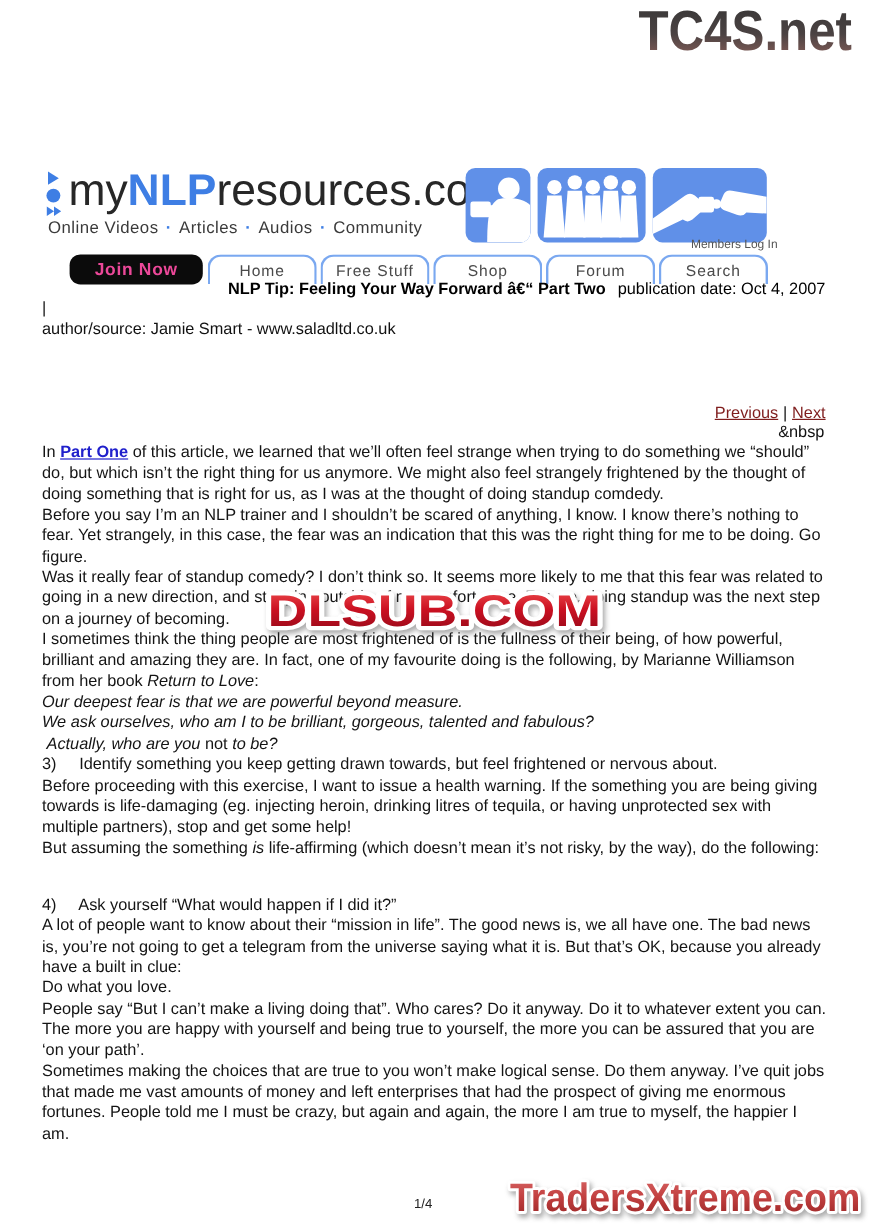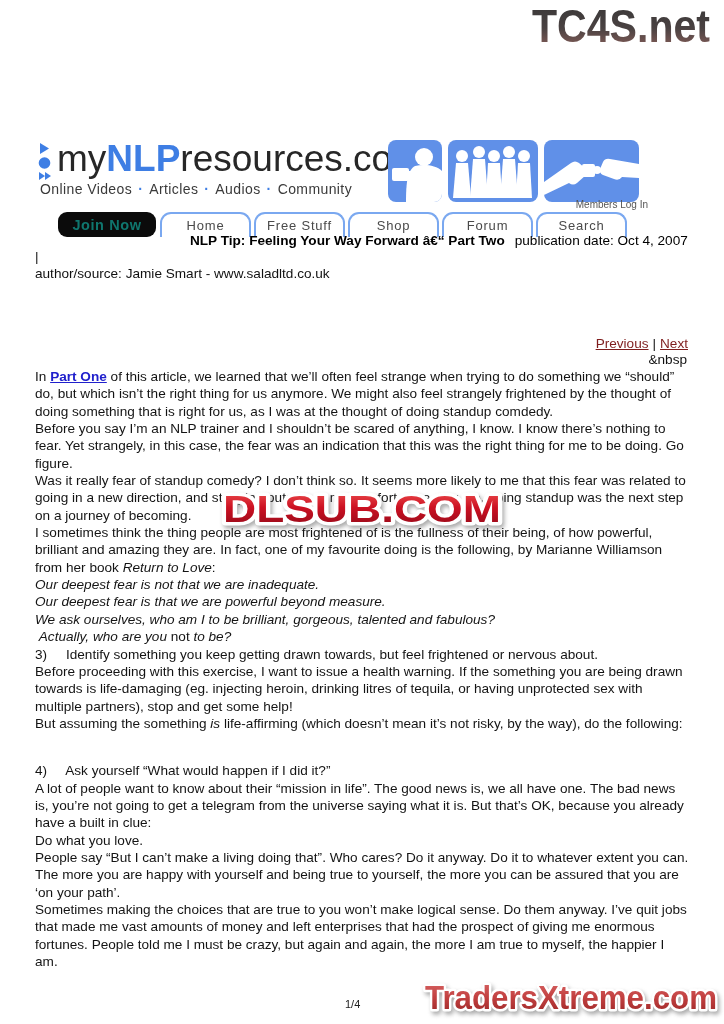--- a/index.html
+++ b/index.html
@@ -21,22 +21,22 @@
   .tagline { position:absolute; left:40px; top:181px; font-size:14px; color:#3a3a3a; letter-spacing:.4px; white-space:nowrap; }
   .tagline .tdot { color:#3E7EE4; margin:0 6px; font-weight:bold; }
 
   .tiles { position:absolute; left:388px; top:140px; display:flex; gap:6px; }
   .tile { background:#6090E8; border-radius:8px; height:62px; overflow:hidden; cursor:pointer; }
   .tile svg { display:block; }
   .members { position:absolute; left:520px; top:199px; width:128px; text-align:right; font-size:10px; color:#555; cursor:pointer; }
 
   
   .navbar { position:absolute; left:58px; top:212px; display:flex; align-items:stretch; height:25px; }
-  .join-btn { background:#0b0b0b; color:#0f766e; font-weight:bold; font-size:14.5px; letter-spacing:.6px;
-              border-radius:9px; width:98px; display:flex; align-items:center; justify-content:center; cursor:pointer; }
+  .join-btn { background:#0b0b0b; color:#ec4899; font-weight:bold; font-size:14.5px; letter-spacing:.6px;
+              border-radius:9px; width:111px; display:flex; align-items:center; justify-content:center; cursor:pointer; }
   .tabs { display:flex; margin-left:4px; }
   .tab { width:91px; margin-right:3px; border:2px solid #7AA8F0; border-bottom:none; border-radius:11px 11px 0 0;
          background:#fff; color:#4a4a4a; font-size:13px; letter-spacing:.8px; display:flex; align-items:center;
          justify-content:center; cursor:pointer; }
 
   
   .title-row { position:absolute; left:190px; top:233px; font-size:13.6px; color:#000; white-space:nowrap; }
   .title-row .tb { font-weight:bold; }
   .title-row .pub { margin-left:10px; font-weight:normal; }
   .pipe-line { position:absolute; left:35px; top:249px; font-size:13.6px; color:#111; }
@@ -145,26 +145,25 @@
   <div class="prevnext">
     <a>Previous</a><span class="sep">|</span><a>Next</a>
   </div>
   <div class="nbsp-line">&amp;nbsp</div>
 
   <div class="article">
       <p><span>In </span><a class="lnk" href="#">Part One</a><span> of this article, we learned that we’ll often feel strange when trying to do something we “should” do, but which isn’t the right thing for us anymore. We might also feel strangely frightened by the thought of doing something that is right for us, as I was at the thought of doing standup comdedy.</span></p>
       <p><span>Before you say I’m an NLP trainer and I shouldn’t be scared of anything, I know. I know there’s nothing to fear. Yet strangely, in this case, the fear was an indication that this was the right thing for me to be doing. Go figure.</span></p>
       <p><span>Was it really fear of standup comedy? I don’t think so. It seems more likely to me that this fear was related to going in a new direction, and stepping outside of my comfort zone. For me, doing standup was the next step on a journey of becoming.</span></p>
       <p><span>I sometimes think the thing people are most frightened of is the fullness of their being, of how powerful, brilliant and amazing they are. In fact, one of my favourite doing is the following, by Marianne Williamson from her book </span><span class="it">Return to Love</span><span>:</span></p>
-      <p><span class="it">Our deepest fear is not that we are inadequate.</span></p>
       <p><span class="it">Our deepest fear is that we are powerful beyond measure.</span></p>
       <p><span class="it">We ask ourselves, who am I to be brilliant, gorgeous, talented and fabulous?</span></p>
       <p><span class="it">&nbsp;Actually, who are you </span><span>not</span><span class="it"> to be?</span></p>
       <p><span>3)&nbsp;&nbsp;&nbsp;&nbsp; Identify something you keep getting drawn towards, but feel frightened or nervous about.</span></p>
-      <p><span>Before proceeding with this exercise, I want to issue a health warning. If the something you are being drawn towards is life-damaging (eg. injecting heroin, drinking litres of tequila, or having unprotected sex with multiple partners), stop and get some help!</span></p>
+      <p><span>Before proceeding with this exercise, I want to issue a health warning. If the something you are being giving towards is life-damaging (eg. injecting heroin, drinking litres of tequila, or having unprotected sex with multiple partners), stop and get some help!</span></p>
       <p><span>But assuming the something </span><span class="it">is</span><span> life-affirming (which doesn’t mean it’s not risky, by the way), do the following:</span></p>
       <div class="p-spacer"></div>
       <p><span>4)&nbsp;&nbsp;&nbsp;&nbsp; Ask yourself “What would happen if I did it?”</span></p>
       <p><span>A lot of people want to know about their “mission in life”. The good news is, we all have one. The bad news is, you’re not going to get a telegram from the universe saying what it is. But that’s OK, because you already have a built in clue:</span></p>
       <p><span>Do what you love.</span></p>
       <p><span>People say “But I can’t make a living doing that”. Who cares? Do it anyway. Do it to whatever extent you can. The more you are happy with yourself and being true to yourself, the more you can be assured that you are ‘on your path’.</span></p>
       <p><span>Sometimes making the choices that are true to you won’t make logical sense. Do them anyway. I’ve quit jobs that made me vast amounts of money and left enterprises that had the prospect of giving me enormous fortunes. People told me I must be crazy, but again and again, the more I am true to myself, the happier I am.</span></p>
     </div>
 
   <svg id="wm-mid" class="wm-svg" width="300" height="50">

